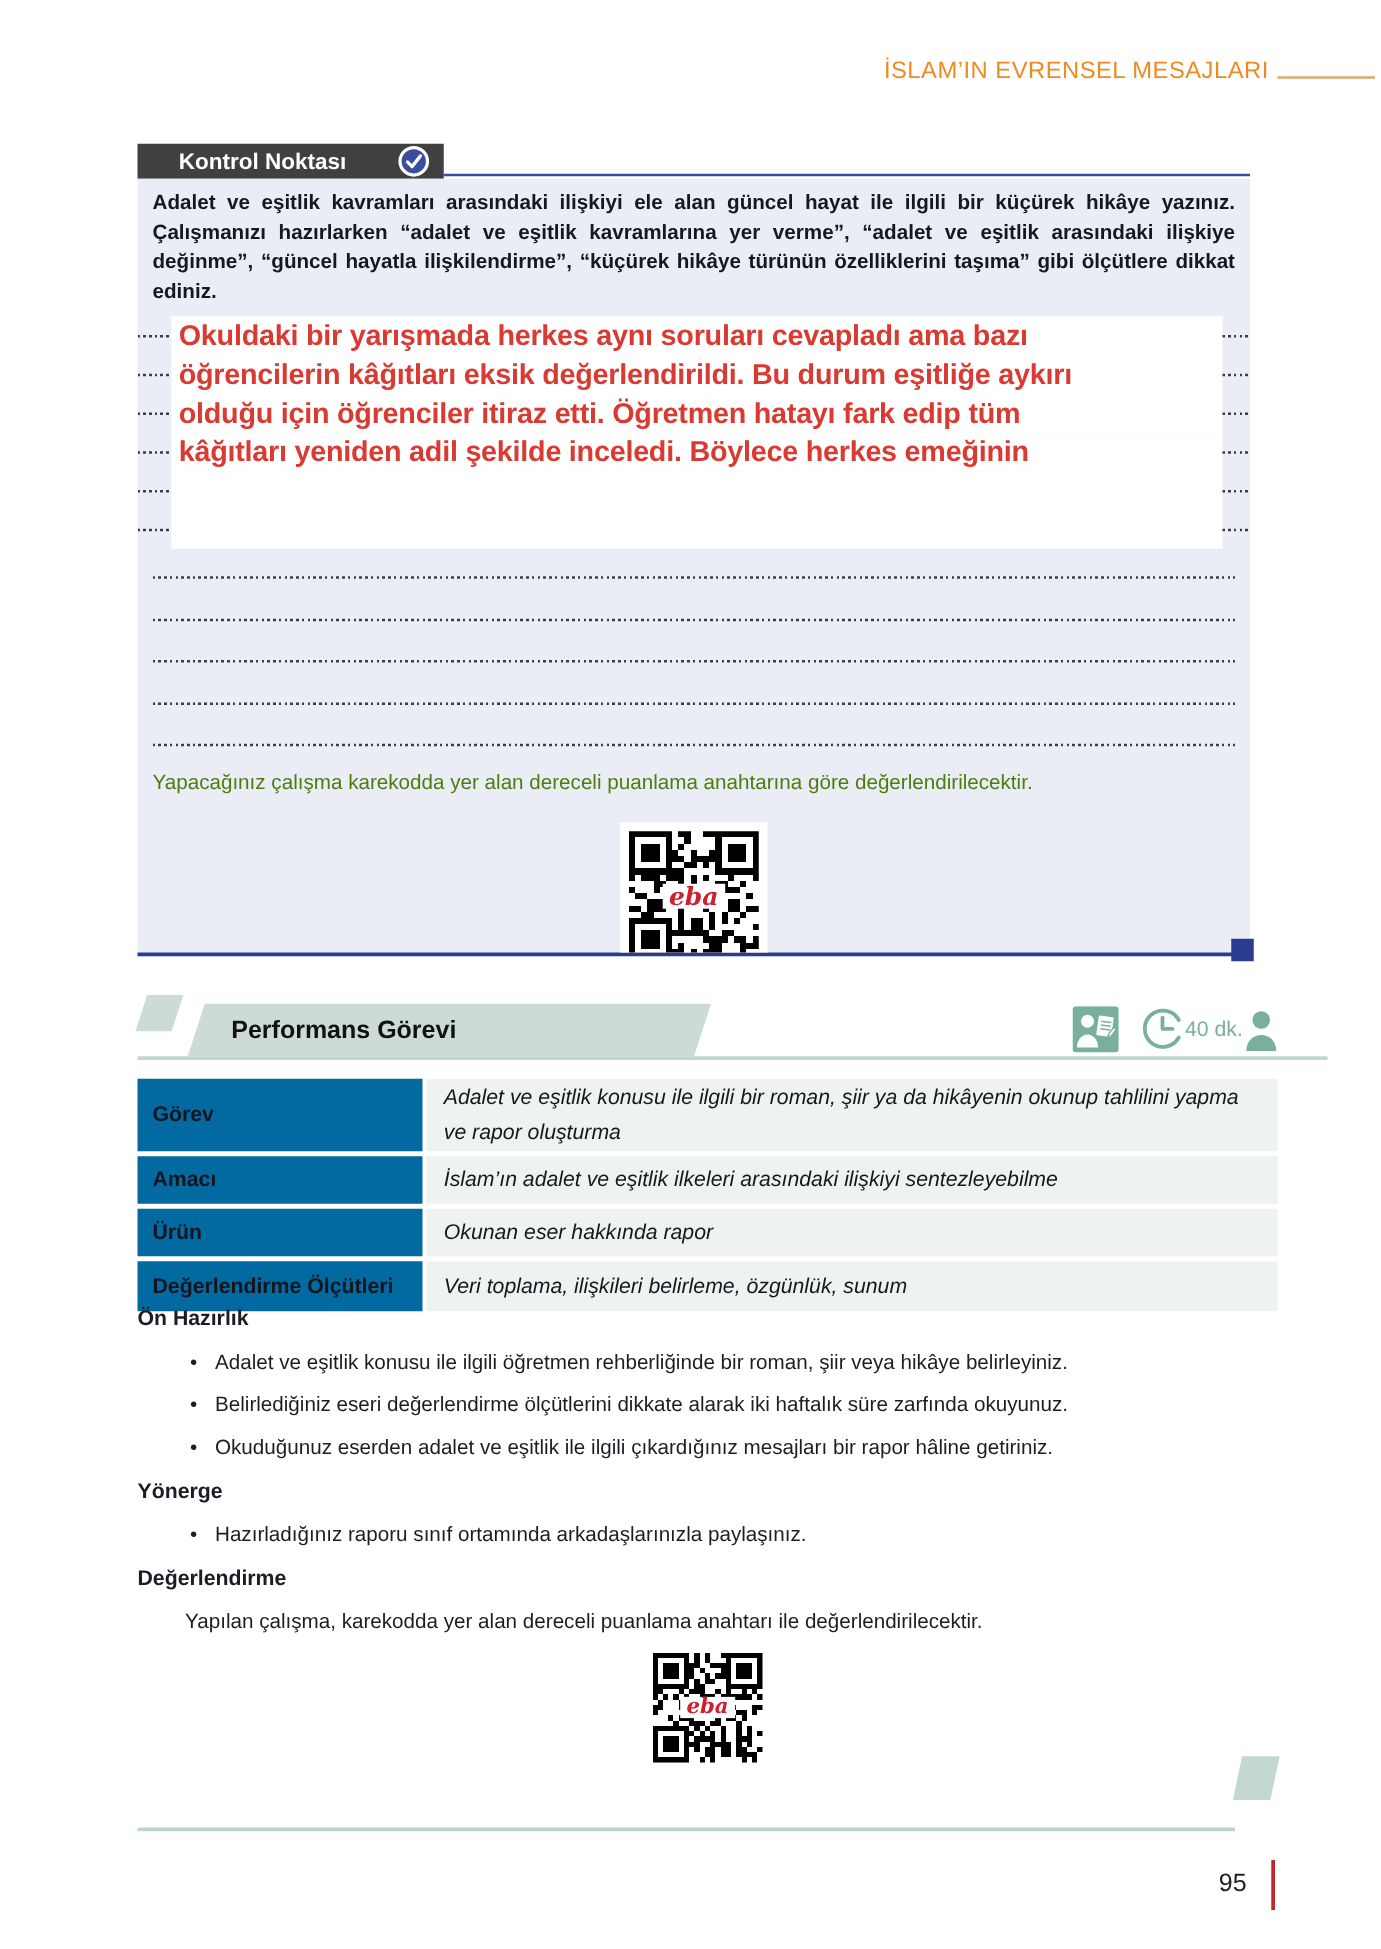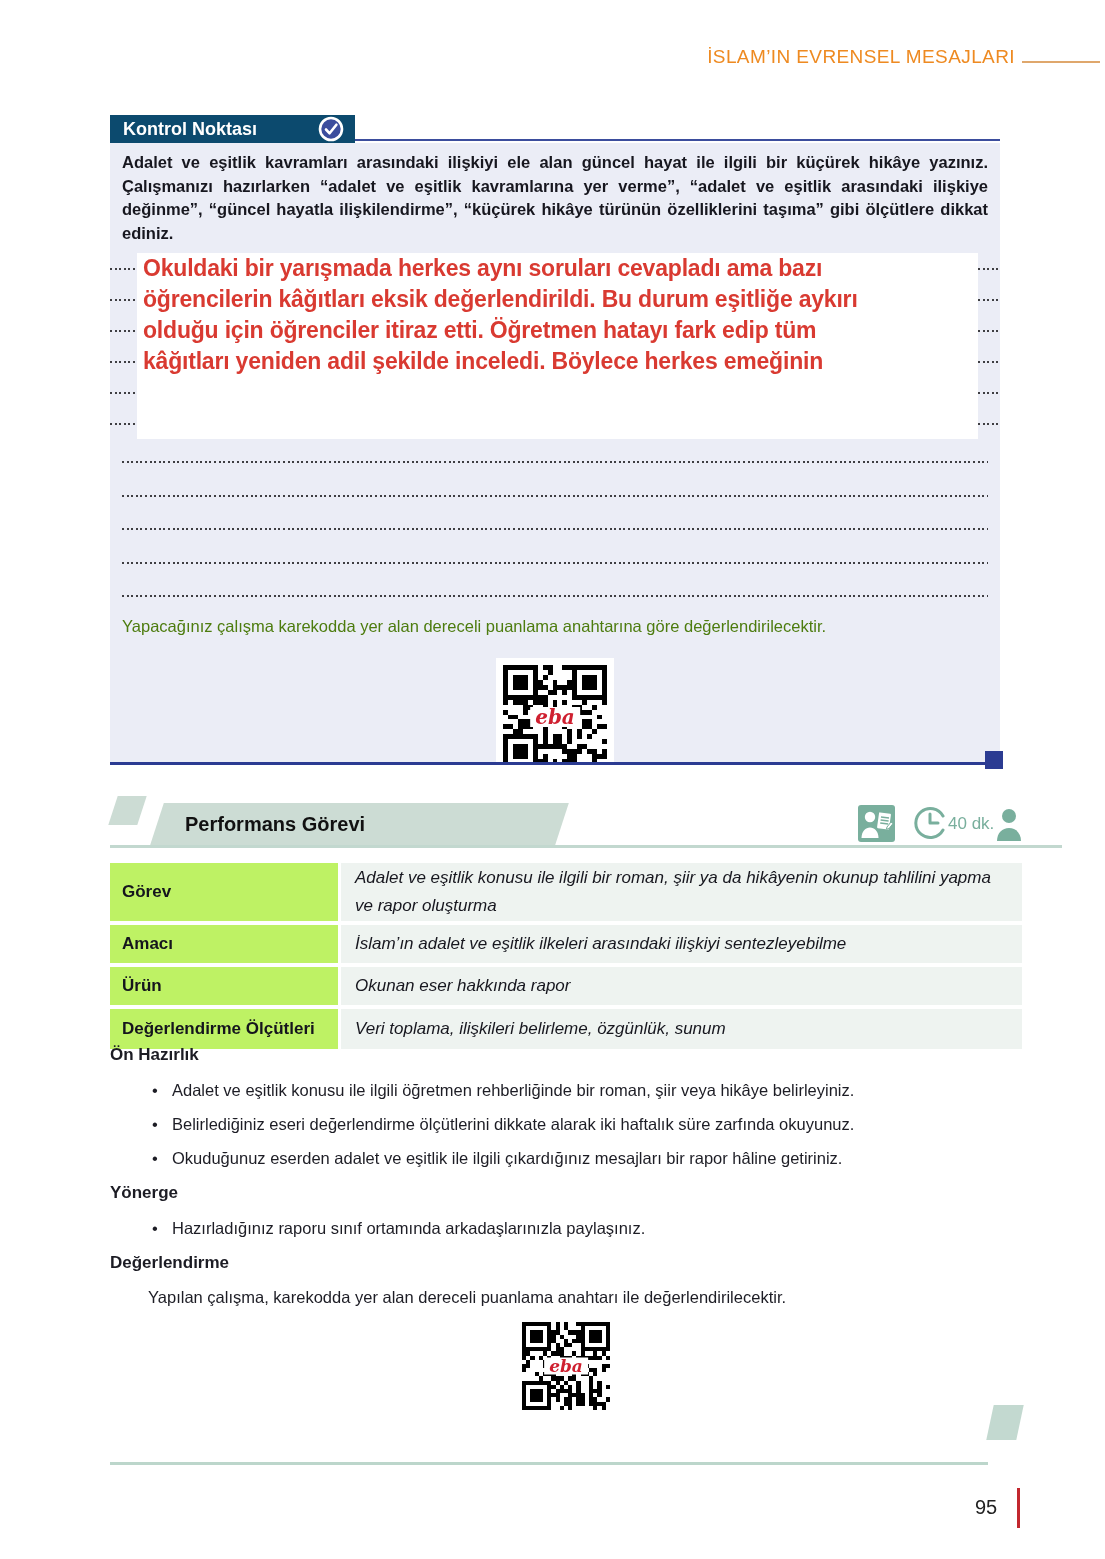--- a/index.html
+++ b/index.html
@@ -9,22 +9,22 @@
   }
   
   .header-title{
     position:absolute;top:46px;right:90px;font-size:19px;letter-spacing:.4px;
     color:#ee8a21;font-weight:400;
   }
   .header-rule{position:absolute;top:61px;left:1022px;width:78px;height:2px;background:#dfa76c;}
 
   
   .kn-bar{
-    position:absolute;left:110px;top:115px;width:245px;height:28px;background:#0c4a6e;
-    color:#fff;font-weight:bold;font-size:18px;line-height:28px;padding-left:13px;box-sizing:border-box;
+    position:absolute;left:110px;top:115px;width:245px;height:28px;background:#404040;
+    color:#fff;font-weight:bold;font-size:18px;line-height:28px;padding-left:33px;box-sizing:border-box;
   }
   .kn-check{position:absolute;left:316px;top:114px;width:30px;height:30px;}
   .kn-rule{position:absolute;left:355px;top:139px;width:645px;height:2px;background:#3b4d9d;}
   .kn-panel{
     position:absolute;left:110px;top:143px;width:890px;height:622px;background:#ebedf6;
     border-bottom:3px solid #2b3b92;box-sizing:border-box;overflow:hidden;
   }
   .kn-square{position:absolute;left:985px;top:751px;width:18px;height:18px;background:#2b3b92;}
   .kn-instr{
     margin:8px 12px 0 12px;font-weight:bold;font-size:16.5px;line-height:23.5px;
@@ -72,21 +72,21 @@
   .pg-rule{position:absolute;left:110px;top:845px;width:952px;height:3px;background:#c2d8cf;}
   .icon-writer{position:absolute;left:858px;top:805px;width:37px;height:37px;}
   .icon-clock{position:absolute;left:913px;top:806px;width:34px;height:34px;}
   .pg-duration{position:absolute;left:948px;top:814px;font-size:17px;color:#79af9d;}
   .icon-person{position:absolute;left:994px;top:808px;width:30px;height:33px;}
 
   
   .pg-table{position:absolute;left:110px;top:863px;width:912px;}
   .t-row{display:flex;margin-bottom:4px;}
   .t-label{
-    width:228px;background:#bef264;font-weight:bold;font-size:17px;color:#15151d;
+    width:228px;background:#0369a1;font-weight:bold;font-size:17px;color:#15151d;
     display:flex;align-items:center;padding-left:12px;box-sizing:border-box;
   }
   .t-value{
     flex:1;background:#eef3f0;font-style:italic;font-size:17px;color:#17171f;
     display:flex;align-items:center;padding-left:14px;margin-left:3px;line-height:28px;
     box-sizing:border-box;padding-right:10px;
   }
   .rh1{height:58px;} .rh2{height:38px;} .rh3{height:38px;} .rh4{height:40px;}
 
   

